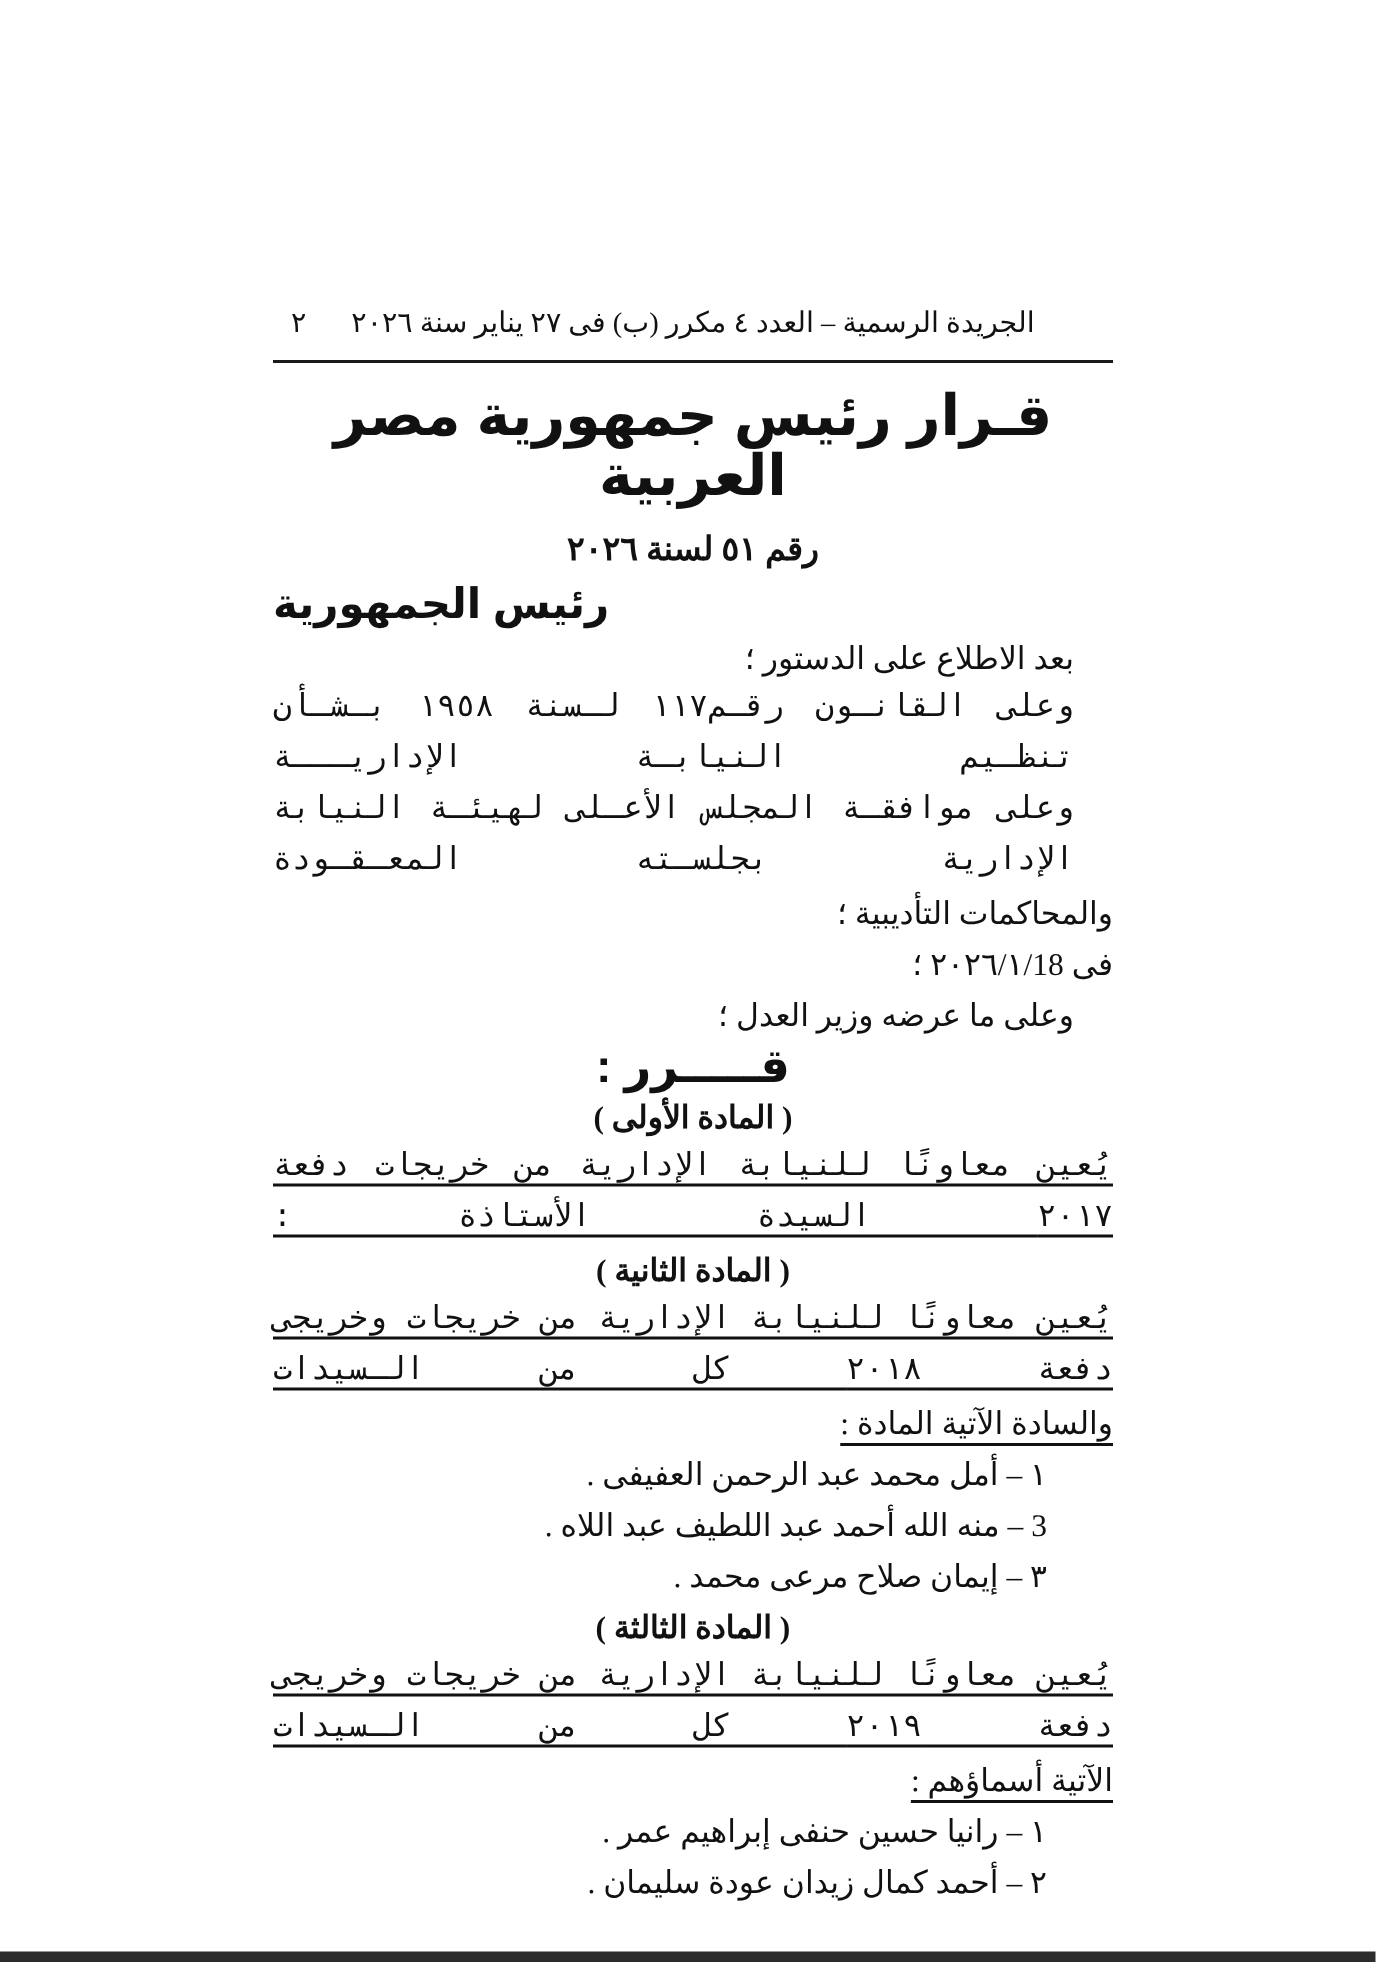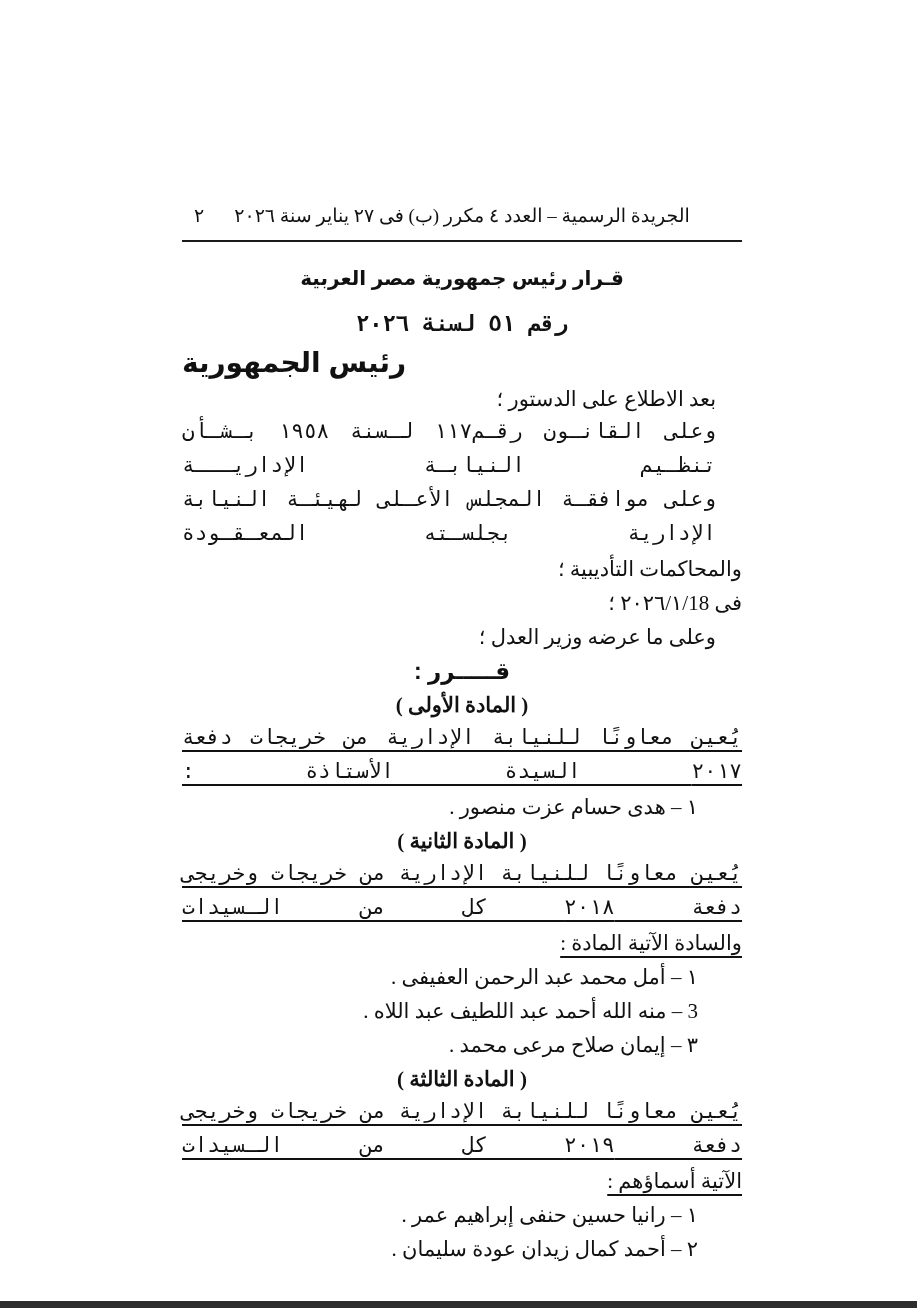--- a/index.html
+++ b/index.html
@@ -34,28 +34,28 @@
     font-size: 19px;
   }
   .header-rule {
     border: none;
     border-top: 2px solid #1a1a1a;
     margin: 11px 0 0 0;
   }
   .decree-title {
     margin: 16px 0 0 0;
     font-family: "Liberation Sans", "DejaVu Sans", sans-serif;
-    font-size: 20px;
+    font-size: 38px;
     font-weight: 900;
     line-height: 40px;
     text-align: center;
   }
   .decree-number {
     margin: 15px 0 0 0;
-    font-family: Liberation Mono, monospace;
+    font-family: Liberation Serif, serif;
     font-size: 22px;
     font-weight: 900;
     line-height: 26px;
     text-align: center;
   }
   .issuer {
     margin: 10px 0 0 0;
     font-family: "Liberation Sans", "DejaVu Sans", sans-serif;
     font-size: 28px;
     font-weight: 900;
@@ -78,21 +78,21 @@
     font-family: Liberation Mono, monospace;
   }
   .underlined {
     text-decoration: underline;
     text-decoration-thickness: 1.5px;
     text-underline-offset: 6px;
   }
   .decision-word {
     margin: 0;
     font-family: "Liberation Sans", "DejaVu Sans", sans-serif;
-    font-size: 23px;
+    font-size: 31px;
     font-weight: 900;
     line-height: 34px;
     text-align: center;
   }
   .article-heading {
     margin: 0;
     font-family: Liberation Serif, serif;
     font-size: 21px;
     font-weight: 900;
     line-height: 34px;
@@ -126,21 +126,20 @@
     <p class="line indent justify">وعلى القانـون رقـم١١٧ لـسنة ١٩٥٨ بـشـأن تنظـيم النيابـة الإداريـــة</p>
     <p class="line indent justify">وعلى موافقـة المجلس الأعـلى لهيئـة النيابة الإدارية بجلسـته المعـقـودة</p>
     <p class="line">والمحاكمات التأديبية ؛</p>
     <p class="line">فى ٢٠٢٦/١/18 ؛</p>
     <p class="line indent">وعلى ما عرضه وزير العدل ؛</p>
 
     <div class="decision-word">قـــــرر :</div>
 
     <div class="article-heading">( المادة الأولى )</div>
     <p class="line justify underlined">يُعين معاونًا للنيابة الإدارية من خريجات دفعة ٢٠١٧ السيدة الأستاذة :</p>
-    <p class="line name-indent">١ – هدى حسام عزت منصور .</p>
 
     <div class="article-heading">( المادة الثانية )</div>
     <p class="line justify underlined">يُعين معاونًا للنيابة الإدارية من خريجات وخريجى دفعة ٢٠١٨ كل من الـسيدات</p>
     <p class="line underlined">والسادة الآتية المادة :</p>
     <p class="line name-indent">١ – أمل محمد عبد الرحمن العفيفى .</p>
     <p class="line name-indent">3 – منه الله أحمد عبد اللطيف عبد اللاه .</p>
     <p class="line name-indent">٣ – إيمان صلاح مرعى محمد .</p>
 
     <div class="article-heading">( المادة الثالثة )</div>
     <p class="line justify underlined">يُعين معاونًا للنيابة الإدارية من خريجات وخريجى دفعة ٢٠١٩ كل من الـسيدات</p>

